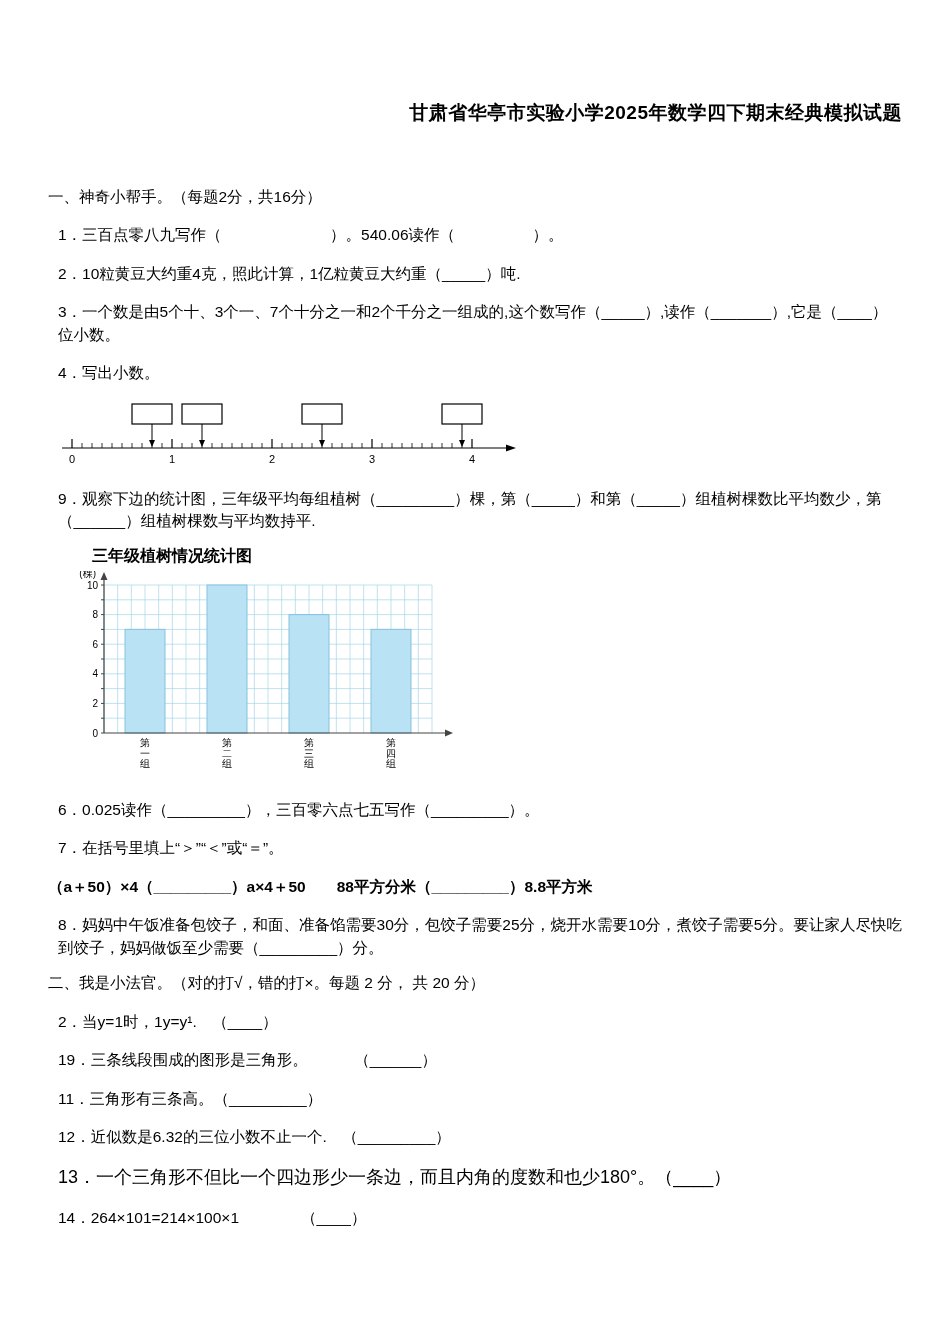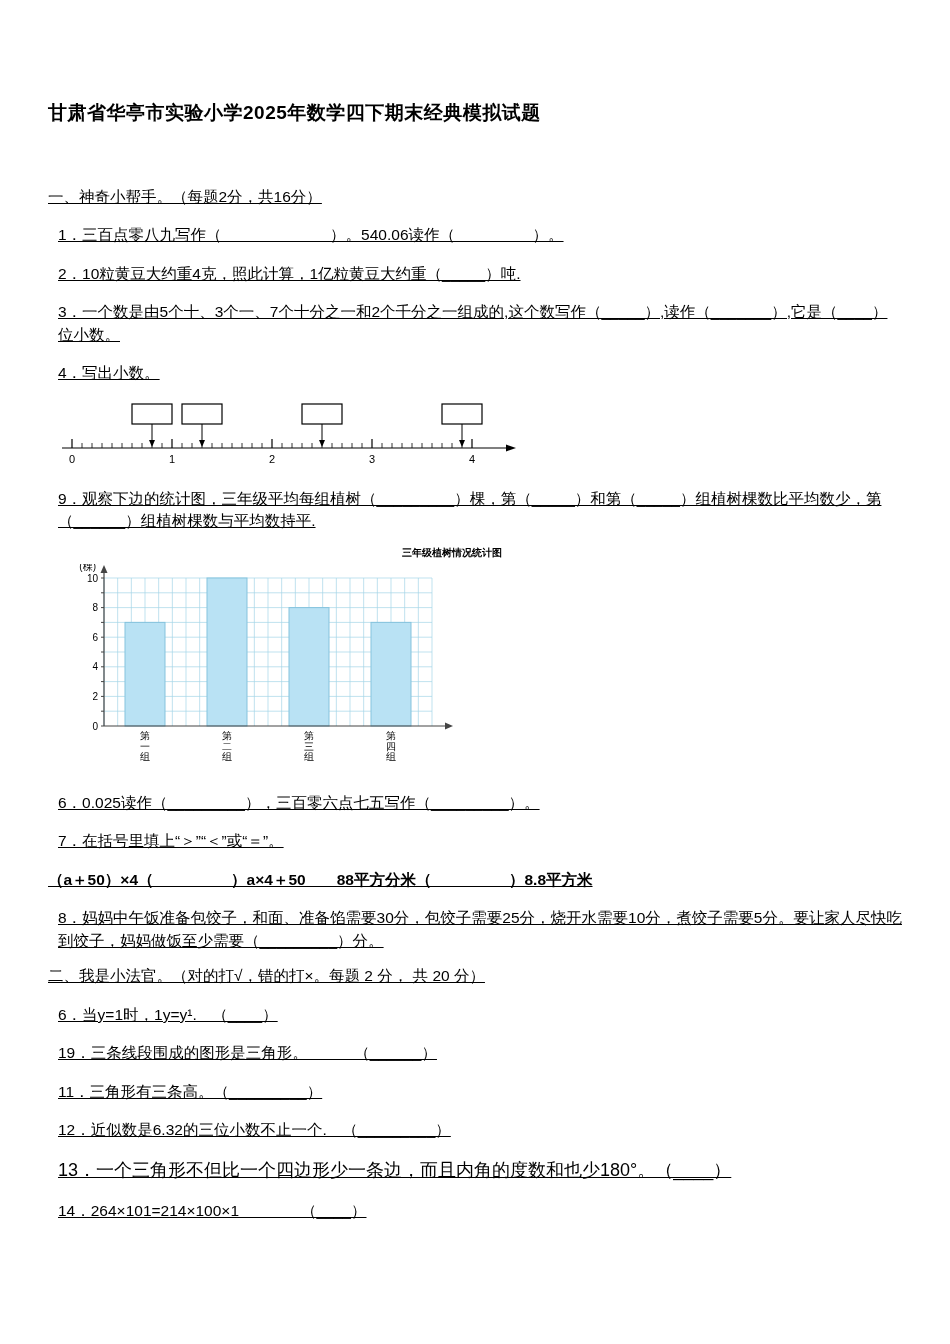--- a/index.html
+++ b/index.html
@@ -14,32 +14,31 @@
     color: #000;
     box-sizing: border-box;
   }
   .page {
     box-sizing: border-box;
     width: 950px;
     min-height: 1344px;
     padding: 100px 48px 40px 48px;
   }
   .title {
-    text-align: left;
+    text-align: right;
     font-size: 19px;
     font-weight: bold;
     margin: 0 0 60px 0;
     letter-spacing: 0.5px;
   }
   .line {
     font-size: 15.5px;
     line-height: 1.45;
     margin: 16px 0 13px 0;
     white-space: normal;
-    text-decoration: underline;
   }
   .section {
     margin-top: 6px;
   }
   .q {
     padding-left: 10px;
   }
   .bold {
     font-weight: bold;
   }
@@ -51,23 +50,23 @@
     padding: 0;
   }
   .numberline-fig {
     margin-left: 4px;
   }
   .chart-fig {
     width: 440px;
     margin-left: 14px;
   }
   .chart-title {
-    text-align: right;
+    text-align: left;
     font-weight: bold;
-    font-size: 10px;
+    font-size: 16px;
     margin: 0 0 4px 30px;
   }
   svg text {
     font-family: "Liberation Sans", "DejaVu Sans", sans-serif;
   }
 </style>
 </head>
 <body>
 
 <div class="page">
@@ -219,20 +218,20 @@
       </svg>
   </figure>
 
   <p class="line q">6．0.025读作（_________），三百零六点七五写作（_________）。</p>
   <p class="line q">7．在括号里填上“＞”“＜”或“＝”。</p>
   <p class="line bold">（a＋50）×4（_________）a×4＋50　　88平方分米（_________）8.8平方米</p>
   <p class="line q">8．妈妈中午饭准备包饺子，和面、准备馅需要30分，包饺子需要25分，烧开水需要10分，煮饺子需要5分。要让家人尽快吃到饺子，妈妈做饭至少需要（_________）分。</p>
 
   <p class="line section">二、我是小法官。（对的打√，错的打×。每题 2 分， 共 20 分）</p>
 
-  <p class="line q">6．当y=1时，1y=y¹.　（____）</p>
+  <p class="line q">2．当y=1时，1y=y¹.　（____）</p>
   <p class="line q">19．三条线段围成的图形是三角形。　　　（______）</p>
   <p class="line q">11．三角形有三条高。（_________）</p>
   <p class="line q">12．近似数是6.32的三位小数不止一个.　（_________）</p>
   <p class="line q larger">13．一个三角形不但比一个四边形少一条边，而且内角的度数和也少180°。（____）</p>
   <p class="line q">14．264×101=214×100×1　　　　（____）</p>
 
 </div>
 
 </body></html>

